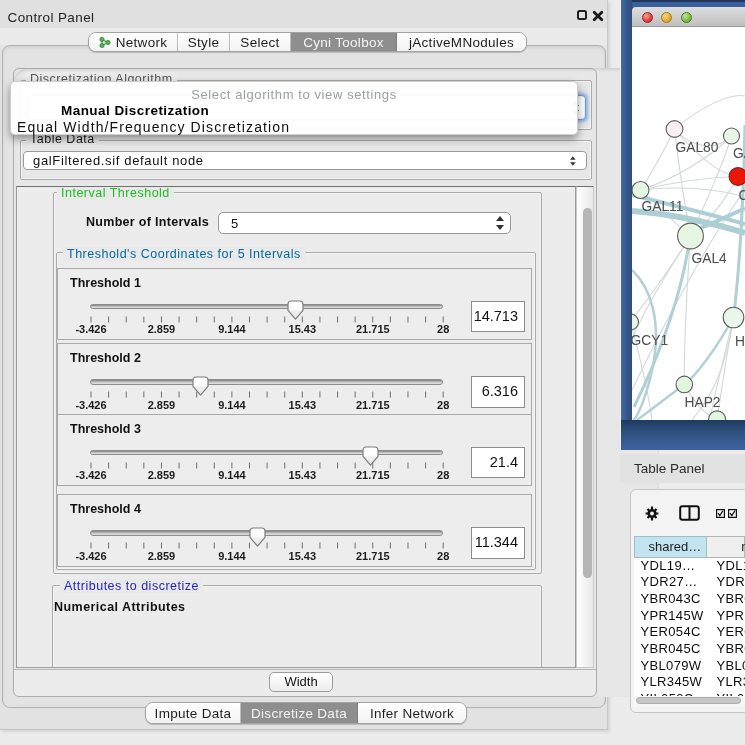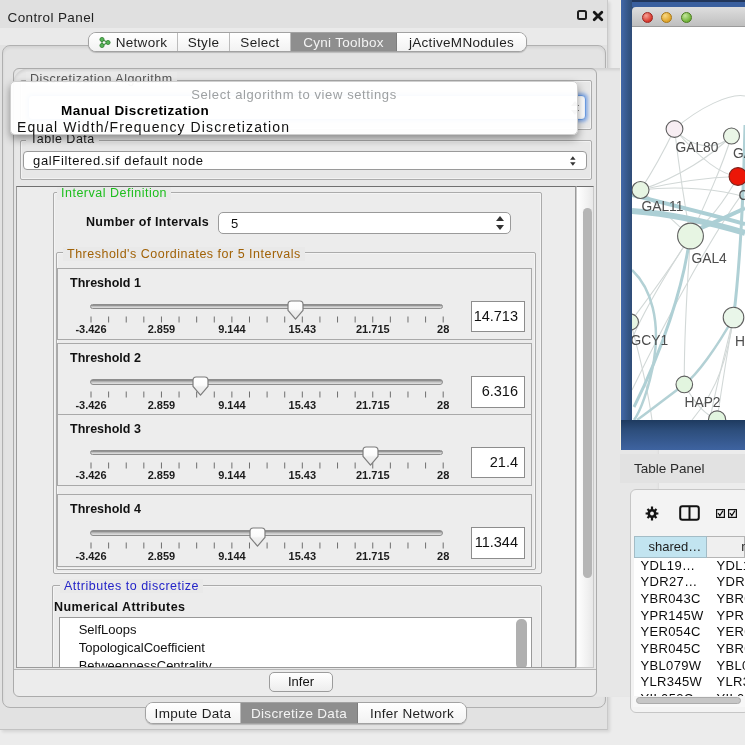--- a/index.html
+++ b/index.html
@@ -143,30 +143,30 @@
     <div class="group" style="left:7px;top:72px;width:572px;height:40px"></div>
     <div class="gtitle" style="left:13px;top:64px;color:#1c1c1c">Table Data</div>
     <div class="combo" style="left:10px;top:83px;width:564px;height:19px;line-height:17px">
       <span style="padding-left:9px;letter-spacing:0.65px">galFiltered.sif default node</span>
       <div class="ar" style="right:9px;transform:scale(0.68)"></div>
     </div>
 
     <div class="abs" style="left:3px;top:117.5px;width:559.5px;height:482px;overflow:hidden;background:#ECECEC">
 
       <div class="group" style="left:37px;top:6.5px;width:489px;height:382px"></div>
-      <div class="gtitle" style="left:41px;top:0px;color:#1DBE1D">Interval Definition</div>
+      <div class="gtitle" style="left:41px;top:0px;color:#1DBE1D">Interval Threshold</div>
 
       <div class="abs" style="left:70px;top:29px;font-size:12.5px;font-weight:bold;color:#111;letter-spacing:0.3px">Number of Intervals</div>
       <div class="combo" style="left:202px;top:26.6px;width:293px;height:22.4px;line-height:21px;border-radius:5px">
         <span style="padding-left:12px">5</span>
         <div class="ar"></div>
       </div>
 
       <div class="group" style="left:40px;top:66.5px;width:480px;height:318px"></div>
-      <div class="gtitle" style="left:47px;top:61px;color:#a16207">Threshold's Coordinates for 5 Intervals</div>
+      <div class="gtitle" style="left:47px;top:61px;color:#0369a1">Threshold's Coordinates for 5 Intervals</div>
 
       <div class="tpanel" style="top:82px">
           <div class="tlabel">Threshold 1</div>
           <div class="track"></div>
           <svg class="ticks" width="354" height="7" viewBox="0 0 354 7">
             <path d="M1,0.5 L1,6.5" stroke="#6f6f6f" stroke-width="1"></path>
             <path d="M18.61,0.5 L18.61,6.5" stroke="#6f6f6f" stroke-width="1"></path>
             <path d="M36.22,0.5 L36.22,6.5" stroke="#6f6f6f" stroke-width="1"></path>
             <path d="M53.83,0.5 L53.83,6.5" stroke="#6f6f6f" stroke-width="1"></path>
             <path d="M71.44,0.5 L71.44,6.5" stroke="#6f6f6f" stroke-width="1"></path>
@@ -338,35 +338,29 @@
     </linearGradient>
             </defs>
     <path d="M1,4.2 Q1,1 4.2,1 L12.8,1 Q16,1 16,4.2 L16,10.3 L8.5,19.2 L1,10.3 Z" fill="url(#tg4)" stroke="#7d7d7d" stroke-width="1.2" stroke-linejoin="round"></path>
   </svg>
           <div class="vbox">11.344</div>
         </div>
 
       <div class="group" style="left:36px;top:399.5px;width:490px;height:120px"></div>
       <div class="gtitle" style="left:44px;top:393px;color:#2424C8">Attributes to discretize</div>
       <div class="abs" style="left:38px;top:414.5px;font-size:12.5px;font-weight:bold;color:#111;letter-spacing:0.45px">Numerical Attributes</div>
-      <div class="abs" style="left:42.7px;top:431.2px;width:473px;height:53px;background:#fff;border:1px solid #999;border-bottom:none;font-size:13px;color:#111">
-        <div style="position:absolute;left:19px;top:4px">SelfLoops</div>
-        <div style="position:absolute;left:19px;top:22px">TopologicalCoefficient</div>
-        <div style="position:absolute;left:19px;top:40px">BetweennessCentrality</div>
-        <div style="position:absolute;right:4px;top:1px;width:10.5px;height:50px;background:#b0b0b0;border-radius:5px"></div>
-      </div>
     </div>
 
     <div class="abs" style="left:3px;top:117.5px;width:560px;height:482px;border:1px solid #9b9b9b;border-top:1px solid #707070;z-index:30;pointer-events:none"></div>
 
     <div class="abs" style="left:563px;top:117.5px;width:18px;height:482px;background:linear-gradient(90deg,#ffffff,#f2f2f2 60%,#e8e8e8);border:1px solid #c9c9c9;border-top:1px solid #6f6f6f"></div>
     <div class="abs" style="left:569.5px;top:140px;width:9px;height:370px;background:#B5B5B5;border-radius:4.5px"></div>
 
     <div class="abs" style="left:0;top:601px;width:584px;height:28px;background:#ECECEC;border-top:1px solid #b5b5b5;border-radius:0 0 6px 6px"></div>
-    <div class="abs" style="left:256px;top:604px;width:64px;height:20px;background:linear-gradient(#ffffff,#ededed);border:1px solid #9c9c9c;border-radius:5px;font-size:13px;color:#111;text-align:center;line-height:18px">Infer</div>
+    <div class="abs" style="left:256px;top:604px;width:64px;height:20px;background:linear-gradient(#ffffff,#ededed);border:1px solid #9c9c9c;border-radius:5px;font-size:13px;color:#111;text-align:center;line-height:18px">Width</div>
   </div>
 
   <div id="contentborder" class="abs"></div>
   <div id="bottabs" class="seg">
     <div style="width:95px">Impute Data</div>
     <div style="width:117px" class="sel">Discretize Data</div>
     <div style="width:108px">Infer Network</div>
   </div>
 
   <div id="popup" class="abs">

